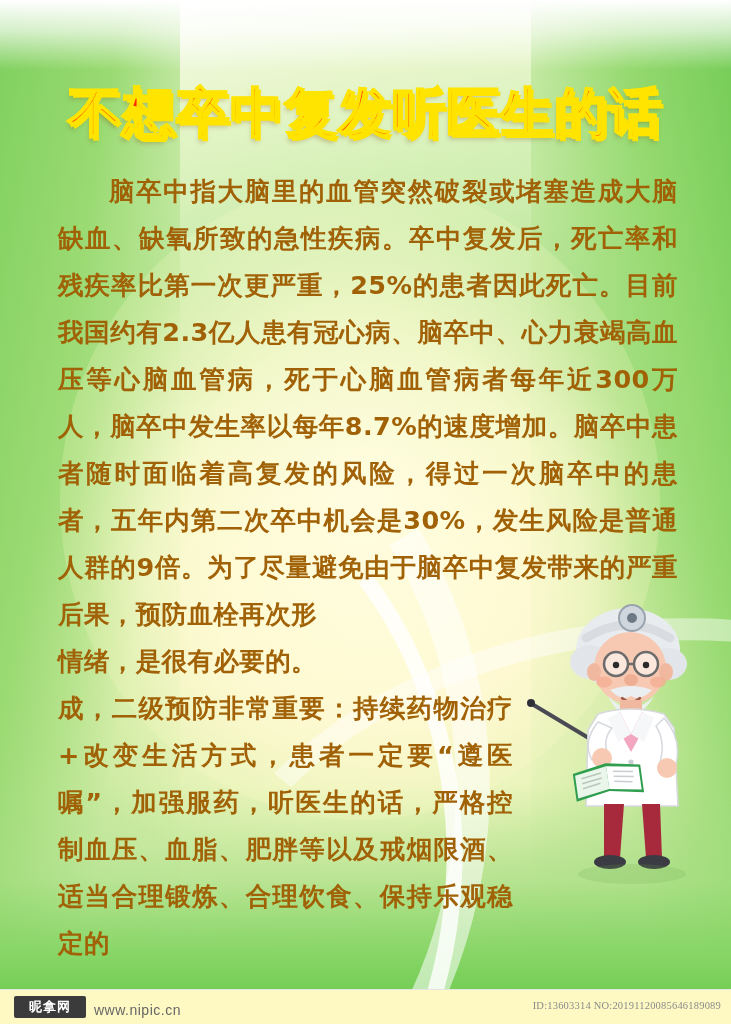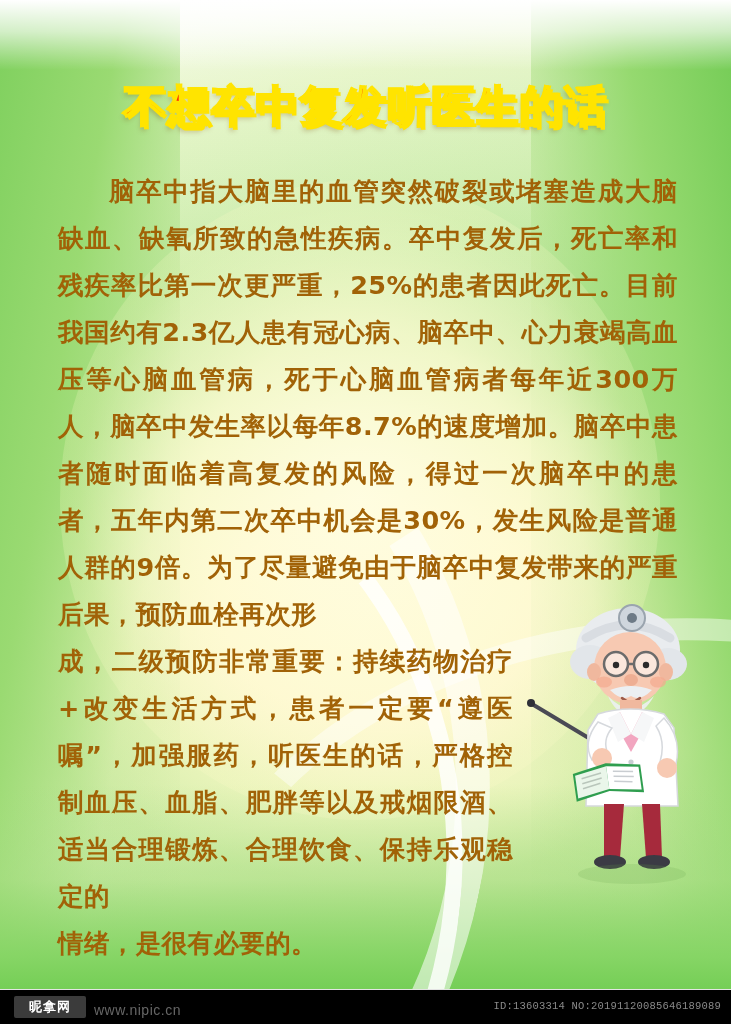--- a/index.html
+++ b/index.html
@@ -108,21 +108,21 @@
     border-radius: 50%;
   }
 
   
   .title {
     position: absolute;
     left: 0; top: 78px;
     width: 731px;
     text-align: center;
     font-family: "DejaVu Sans", "Liberation Sans", sans-serif;
-    font-size: 43px;
+    font-size: 53px;
     font-weight: bold;
     letter-spacing: 1px;
     color: #ff2a00;
     -webkit-text-stroke: 2px #ffe400;
     text-shadow:
       3px 3px 0 #ffe400,
       -1px -1px 0 #ffe400,
       0 4px 5px rgba(120,70,0,0.35);
     white-space: nowrap;
   }
@@ -159,21 +159,21 @@
     width: 190px;
     height: 300px;
   }
   .doctor svg { display: block; }
 
   
   .footer {
     position: absolute;
     left: 0; bottom: 0;
     width: 731px; height: 34px;
-    background: #000000;
+    background: #fef9c3;
     border-top: 1px solid #e4e4e4;
   }
   .wm-logo {
     position: absolute;
     left: 14px; top: 6px;
     width: 72px; height: 22px;
     background: #3b3b3b;
     color: #ffffff;
     font-family: "DejaVu Sans", "Liberation Sans", sans-serif;
     font-size: 13px;
@@ -187,21 +187,21 @@
     position: absolute;
     left: 94px; top: 12px;
     font-family: "Liberation Sans", sans-serif;
     font-size: 14px;
     color: #666666;
     letter-spacing: 0.5px;
   }
   .wm-id {
     position: absolute;
     right: 10px; top: 10px;
-    font-family: Liberation Mono, monospace;
+    font-family: Liberation Serif, serif;
     font-size: 10.5px;
     color: #8a8a8a;
     letter-spacing: 0.2px;
   }
 </style>
 </head>
 <body>
 
 <div id="poster">
 
@@ -216,22 +216,22 @@
   <div class="swoosh swoosh-2"></div>
   <div class="swoosh swoosh-3"></div>
   <div class="swoosh swoosh-4"></div>
   <div class="swoosh swoosh-5"></div>
   <div class="swoosh swoosh-6"></div>
 
   <div class="title">不想卒中复发听医生的话</div>
 
   <div class="body-text">
     <span>脑卒中指大脑里的血管突然破裂或堵塞造成大脑缺血、缺氧所致的急性疾病。卒中复发后，死亡率和残疾率比第一次更严重，25%的患者因此死亡。目前我国约有2.3亿人患有冠心病、脑卒中、心力衰竭高血压等心脑血管病，死于心脑血管病者每年近300万人，脑卒中发生率以每年8.7%的速度增加。脑卒中患者随时面临着高复发的风险，得过一次脑卒中的患者，五年内第二次卒中机会是30%，发生风险是普通人群的9倍。为了尽量避免由于脑卒中复发带来的严重后果，预防血栓再次形</span>
+    <span class="p2 narrow">情绪，是很有必要的。</span>
     <span class="p2 narrow">成，二级预防非常重要：持续药物治疗+改变生活方式，患者一定要“遵医嘱”，加强服药，听医生的话，严格控制血压、血脂、肥胖等以及戒烟限酒、适当合理锻炼、合理饮食、保持乐观稳定的</span>
-    <span class="p2 narrow">情绪，是很有必要的。</span>
   </div>
 
   <div class="doctor">
     <svg width="190" height="300" viewBox="0 0 190 300" xmlns="http://www.w3.org/2000/svg">
 
       <line x1="12" y1="112" x2="92" y2="160" stroke="#4a4a55" stroke-width="4" stroke-linecap="round"></line>
       <circle cx="11" cy="111" r="4" fill="#2f2f38"></circle>
 
       <ellipse cx="108" cy="58" rx="52" ry="42" fill="#e9ecef"></ellipse>
       <ellipse cx="70" cy="70" rx="20" ry="17" fill="#e2e6ea"></ellipse>

